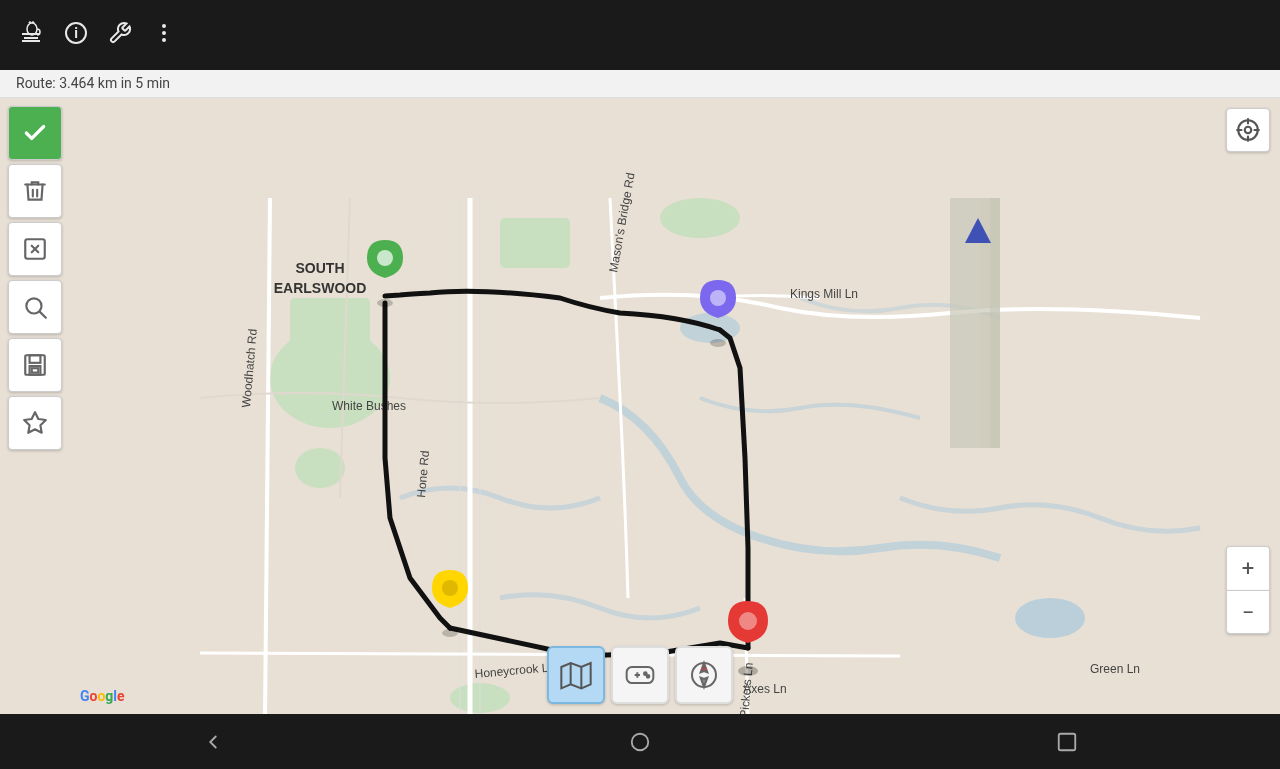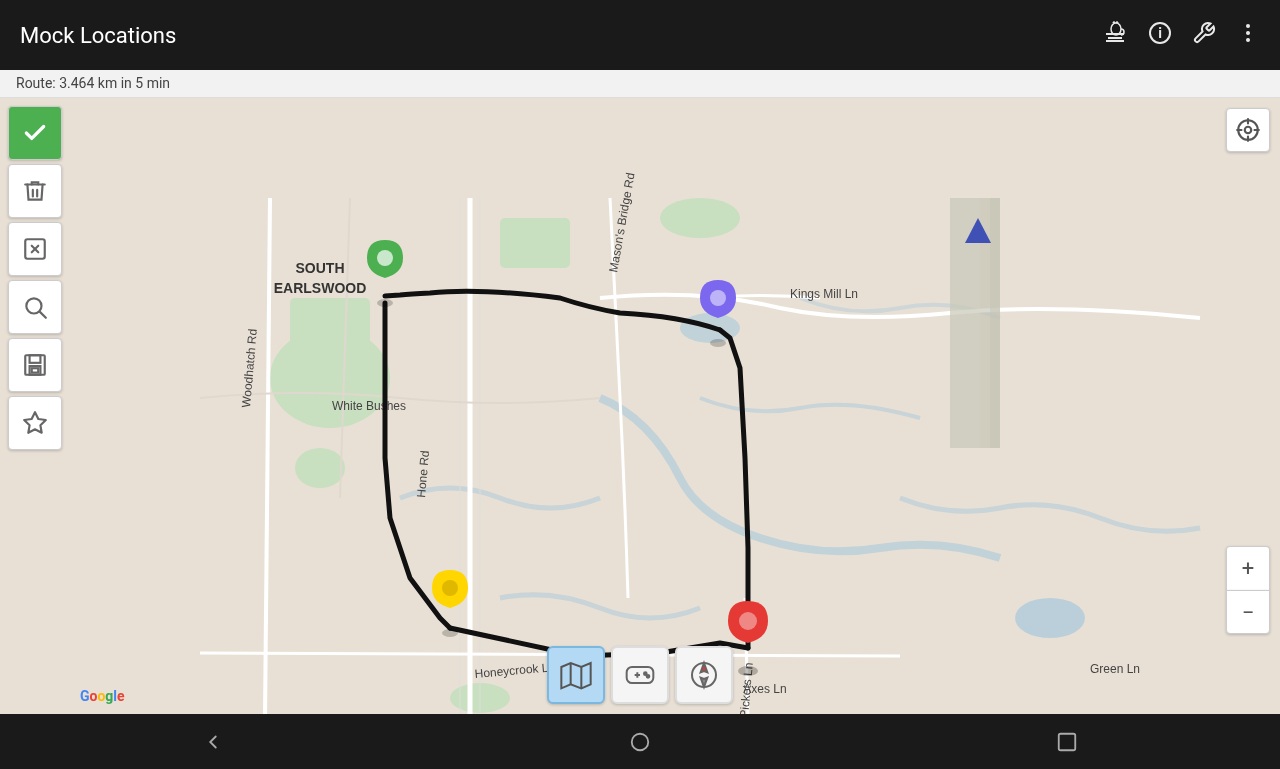--- a/index.html
+++ b/index.html
@@ -225,21 +225,20 @@
       font-family: Arial, sans-serif;
       font-size: 14px;
       font-weight: bold;
       fill: #333;
     }
   </style>
 </head>
 <body>
 
 <div id="topbar">
-  <span id="topbar-title">Mock Locations</span>
   <div class="topbar-icons">
 
     <span class="topbar-icon">
       <svg width="24" height="24" viewBox="0 0 24 24" fill="white">
         <path d="M2 21h18v-2H2v2zm2-3h14v-2H4v2zm-2-4h18v-2H2v2z"></path>
         <ellipse cx="12" cy="8" rx="5" ry="6" fill="none" stroke="white" stroke-width="1.5"></ellipse>
         <path d="M17 8 Q20 8 20 11 Q20 14 17 14" fill="none" stroke="white" stroke-width="1.5"></path>
         <path d="M9 2 Q10 0 11 2" fill="none" stroke="white" stroke-width="1.5"></path>
         <path d="M12 2 Q13 0 14 2" fill="none" stroke="white" stroke-width="1.5"></path>
       </svg>

